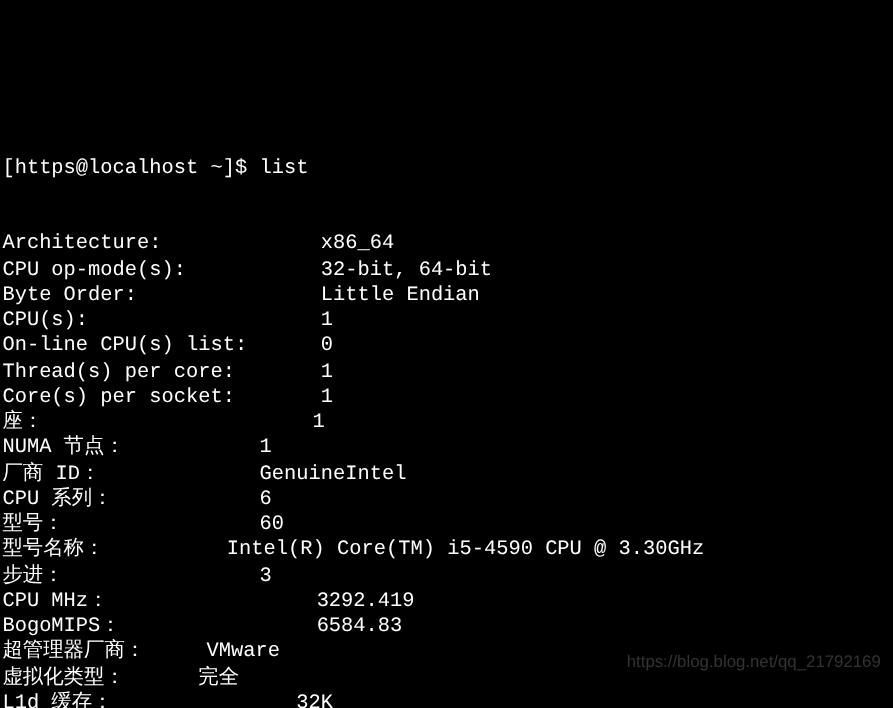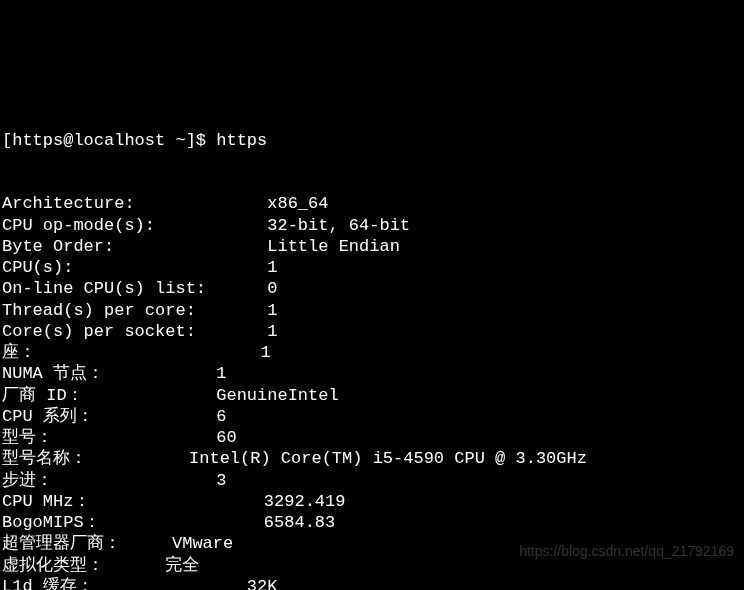--- a/index.html
+++ b/index.html
@@ -34,21 +34,21 @@
       font-size: 14px;
       font-family: Arial, sans-serif;
     }
   </style>
 </head>
 <body>
 
 
 
 <div class="terminal">
-  <div class="line"><span>[https@localhost ~]$ </span><span>https</span></div>
+  <div class="line"><span>[https@localhost ~]$ </span><span>list</span></div>
   <div id="output-lines"><div class="line"><span>Architecture:</span><span>             </span><span>x86_64</span></div><div class="line"><span>CPU op-mode(s):</span><span>           </span><span>32-bit, 64-bit</span></div><div class="line"><span>Byte Order:</span><span>               </span><span>Little Endian</span></div><div class="line"><span>CPU(s):</span><span>                   </span><span>1</span></div><div class="line"><span>On-line CPU(s) list:</span><span>      </span><span>0</span></div><div class="line"><span>Thread(s) per core:</span><span>       </span><span>1</span></div><div class="line"><span>Core(s) per socket:</span><span>       </span><span>1</span></div><div class="line"><span>座：</span><span>                      </span><span>1</span></div><div class="line"><span>NUMA 节点：</span><span>           </span><span>1</span></div><div class="line"><span>厂商 ID：</span><span>             </span><span>GenuineIntel</span></div><div class="line"><span>CPU 系列：</span><span>            </span><span>6</span></div><div class="line"><span>型号：</span><span>                </span><span>60</span></div><div class="line"><span>型号名称：</span><span>          </span><span>Intel(R) Core(TM) i5-4590 CPU @ 3.30GHz</span></div><div class="line"><span>步进：</span><span>                </span><span>3</span></div><div class="line"><span>CPU MHz：</span><span>                 </span><span>3292.419</span></div><div class="line"><span>BogoMIPS：</span><span>                </span><span>6584.83</span></div><div class="line"><span>超管理器厂商：</span><span>     </span><span>VMware</span></div><div class="line"><span>虚拟化类型：</span><span>      </span><span>完全</span></div><div class="line"><span>L1d 缓存：</span><span>               </span><span>32K</span></div></div>
   
 </div>
 
-<div class="watermark">https://blog.csdn.net/qq_21792169</div>
+<div class="watermark">https://blog.blog.net/qq_21792169</div>
 
 
 
 
 </body></html>

